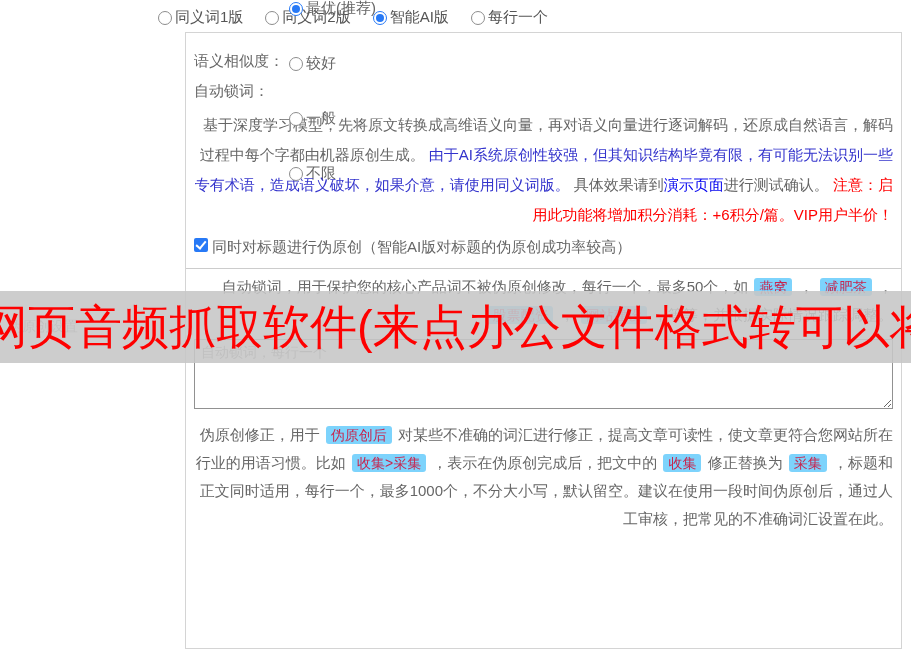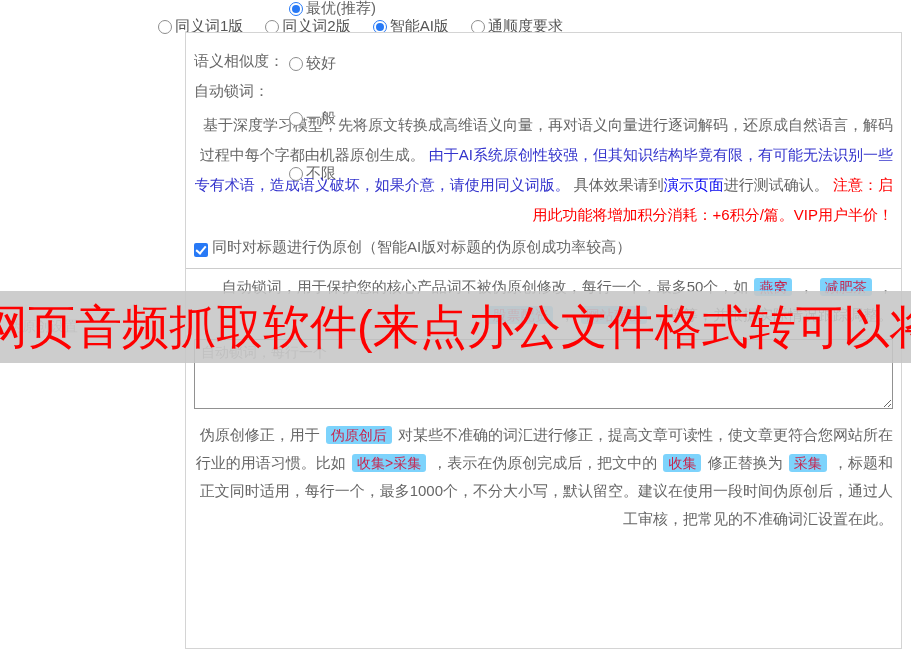--- a/index.html
+++ b/index.html
@@ -1,38 +1,38 @@
 <!DOCTYPE html>
 <html><head>
 <meta charset="utf-8">
 <style>
   html,body{margin:0;padding:0;}
   body{
     width:911px;height:658px;position:relative;overflow:hidden;
     background:#ffffff;font-family:"Liberation Sans","DejaVu Sans",sans-serif;
   }
   
-  .top-radios{position:absolute;left:158px;top:17px;display:flex;gap:22px;align-items:center;
+  .top-radios{position:absolute;left:158px;top:8px;display:flex;gap:22px;align-items:center;
     font-size:15px;color:#555;}
   .radio-item{display:flex;align-items:center;gap:3px;cursor:pointer;white-space:nowrap;}
   .radio{width:14px;height:14px;border:1px solid #8d8d8d;border-radius:50%;background:#fff;
     position:relative;flex:none;box-sizing:border-box;}
   .radio.checked{border-color:#2779f6;}
   .radio.checked::after{content:"";position:absolute;left:2px;top:2px;width:8px;height:8px;
     border-radius:50%;background:#2779f6;}
   
   .panel{position:absolute;left:185px;top:32px;width:717px;height:617px;box-sizing:border-box;
     border:1px solid #d4d4d4;padding:13px 8px 0;background:#fff;}
   .opt-row{display:flex;align-items:center;gap:20px;height:30px;font-size:15px;color:#666;}
   .para{font-size:15px;color:#666;line-height:30px;margin:4px 0 0;text-align:right;}
   .para.tight{line-height:28px;}
   a.t-link{color:#0000ee;text-decoration:none;cursor:pointer;}
   .pill{color:#c7254e;background:#7dd3fc;border-radius:3px;padding:1px 5px;font-size:14px;
     margin:0 2px;white-space:nowrap;}
-  .checkbox-row{display:flex;align-items:flex-end;gap:4px;margin-top:8px;font-size:15px;color:#666;cursor:pointer;}
+  .checkbox-row{display:flex;align-items:flex-start;gap:4px;margin-top:8px;font-size:15px;color:#666;cursor:pointer;}
   .checkbox{width:14px;height:14px;background:#2779f6;border-radius:2px;position:relative;flex:none;}
   .checkbox::after{content:"";position:absolute;left:4px;top:1px;width:4px;height:8px;
     border:solid #fff;border-width:0 2px 2px 0;transform:rotate(40deg);}
   .divider{border:none;border-top:1px solid #cccccc;margin:11px -8px 4px;}
   textarea{display:block;width:699px;height:70px;margin-top:10px;box-sizing:border-box;
     border:1px solid #919191;background:#fff;font-family:inherit;font-size:14px;color:#333;
     padding:4px 6px;resize:both;}
   textarea.second{height:74px;}
   textarea::placeholder{color:#8f8f8f;opacity:1;}
   .correction-para{margin-top:12px;}
@@ -56,21 +56,21 @@
     <label class="radio-item">
       <span class="radio"></span>
       <span>同义词2版</span>
     </label>
     <label class="radio-item">
       <span class="radio checked"></span>
       <span>智能AI版</span>
     </label>
     <label class="radio-item">
       <span class="radio"></span>
-      <span>通顺度要求</span>
+      <span>每行一个</span>
     </label>
   </div>
 
 <div class="panel">
   <div class="opt-row">
     <span>语义相似度：</span>
   </div>
   <div class="opt-row">
     <span>自动锁词：</span>
     <span style="display:flex;gap:36px;flex-direction:column;" id="fluency-options">

